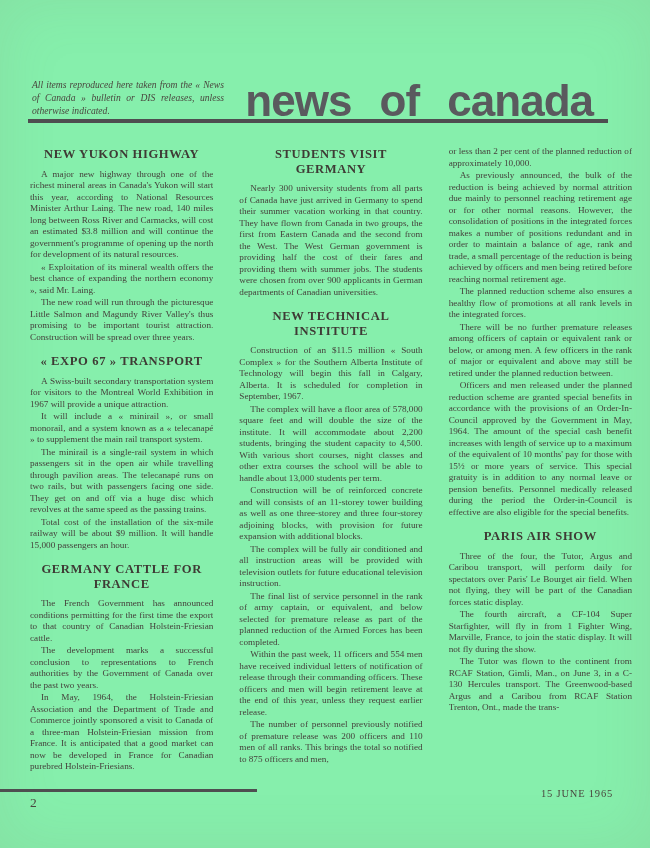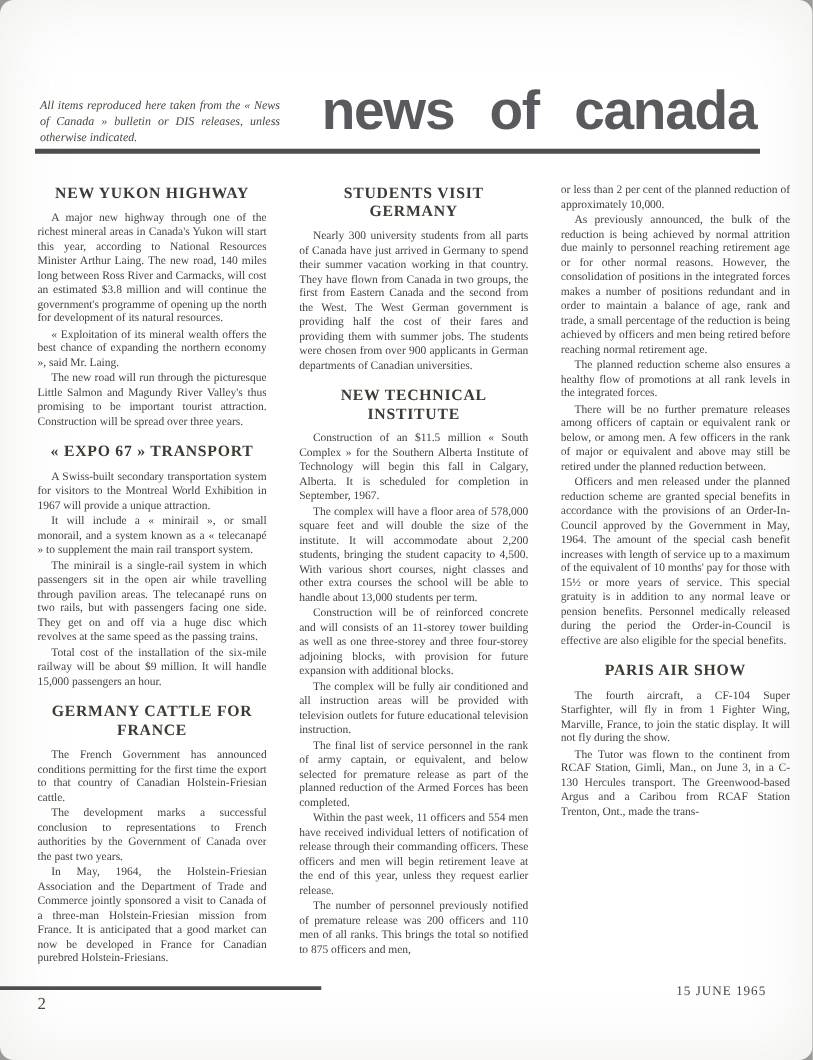--- a/index.html
+++ b/index.html
@@ -1,34 +1,33 @@
 <!DOCTYPE html>
 <html><head>
 <meta charset="utf-8">
 <style>
   html,body { margin:0; padding:0; background:#9a9a98; }
   .page {
     position:relative;
     width:650px; height:848px;
     margin:0 auto;
-    background:#ffffff;
+    background:#86efac;
     box-shadow: inset 0 0 60px rgba(120,115,100,0.12);
     font-family:"Liberation Serif", serif;
     color:#45423c;
     overflow:hidden;
-    border-radius:11px;
   }
   
   .masthead-note {
     position:absolute; left:32px; top:78px; width:192px;
     font-style:italic; font-size:9.6px; line-height:13px;
     text-align:justify; color:#4a473f; margin:0;
   }
   .masthead-title {
-    position:absolute; right:41px; top:62px; margin:4px;
+    position:absolute; right:41px; top:62px; margin:16px;
     font-family:"Liberation Sans", sans-serif;
     font-weight:700; font-size:44px; line-height:46px;
     color:#5a5a5e; letter-spacing:-1px; word-spacing:17px;
   }
   .masthead-rule {
     position:absolute; left:28px; top:119px; width:580px; height:4px;
     background:#4e4e50;
   }
   
   .columns {
@@ -101,20 +100,21 @@
         <p class="body-para">Within the past week, 11 officers and 554 men have received individual letters of notification of release through their commanding officers. These officers and men will begin retirement leave at the end of this year, unless they request earlier release.</p>
         <p class="body-para">The number of personnel previously notified of premature release was 200 officers and 110 men of all ranks. This brings the total so notified to 875 officers and men,</p>
       </section>
     <section class="col">
         <p class="body-para no-indent">or less than 2 per cent of the planned reduction of approximately 10,000.</p>
         <p class="body-para">As previously announced, the bulk of the reduction is being achieved by normal attrition due mainly to personnel reaching retirement age or for other normal reasons. However, the consolidation of positions in the integrated forces makes a number of positions redundant and in order to maintain a balance of age, rank and trade, a small percentage of the reduction is being achieved by officers and men being retired before reaching normal retirement age.</p>
         <p class="body-para">The planned reduction scheme also ensures a healthy flow of promotions at all rank levels in the integrated forces.</p>
         <p class="body-para">There will be no further premature releases among officers of captain or equivalent rank or below, or among men. A few officers in the rank of major or equivalent and above may still be retired under the planned reduction between.</p>
         <p class="body-para">Officers and men released under the planned reduction scheme are granted special benefits in accordance with the provisions of an Order-In-Council approved by the Government in May, 1964. The amount of the special cash benefit increases with length of service up to a maximum of the equivalent of 10 months' pay for those with 15½ or more years of service. This special gratuity is in addition to any normal leave or pension benefits. Personnel medically released during the period the Order-in-Council is effective are also eligible for the special benefits.</p>
         <h2 class="headline">PARIS AIR SHOW</h2>
+        <p class="body-para">Three of the four, the Tutor, Argus and Caribou transport, will perform daily for spectators over Paris' Le Bourget air field. When not flying, they will be part of the Canadian forces static display.</p>
         <p class="body-para">The fourth aircraft, a CF-104 Super Starfighter, will fly in from 1 Fighter Wing, Marville, France, to join the static display. It will not fly during the show.</p>
         <p class="body-para">The Tutor was flown to the continent from RCAF Station, Gimli, Man., on June 3, in a C-130 Hercules transport. The Greenwood-based Argus and a Caribou from RCAF Station Trenton, Ont., made the trans-</p>
       </section>
   </main>
 
   <div class="footer-rule"></div>
 
   <span class="page-number">2</span>
 
   <span class="issue-date">15 JUNE 1965</span>

